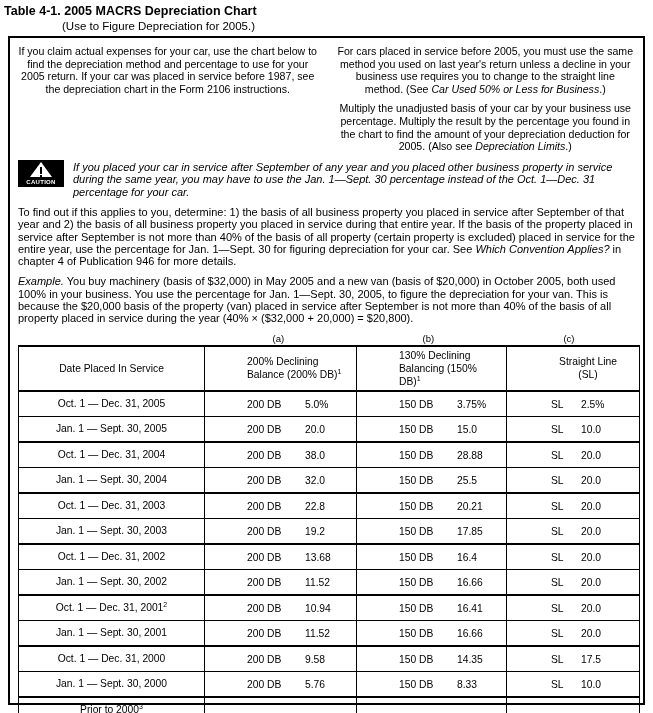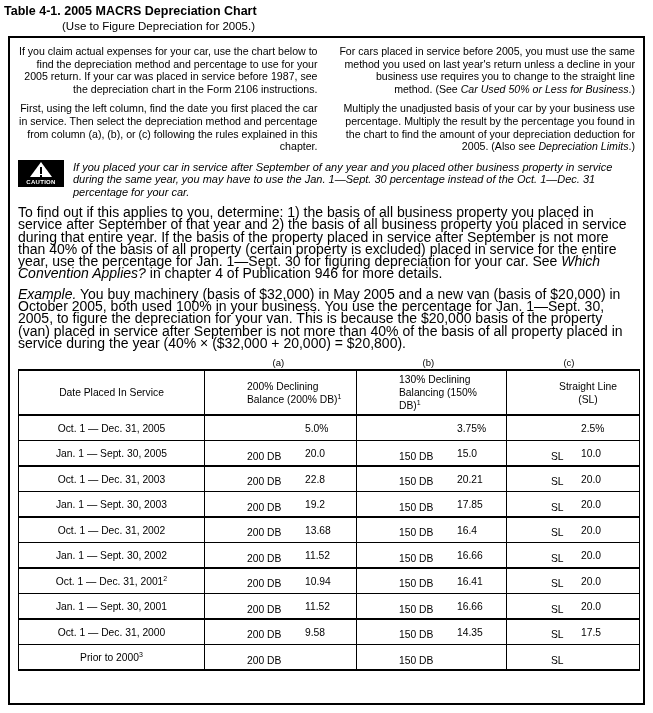--- a/index.html
+++ b/index.html
@@ -58,21 +58,21 @@
     display: flex;
     gap: 18px;
   }
   .col {
     flex: 1 1 0;
   }
   p.body {
     font-size: 10.6px;
     line-height: 12.6px;
     margin: 0 0 7px 0;
-    text-align: right;
+    text-align: center;
   }
   p.body:last-child { margin-bottom: 0; }
   .ital { font-style: italic; }
 
   
   .caution-row {
     display: flex;
     align-items: flex-start;
     margin-top: 7px;
     gap: 9px;
@@ -131,21 +131,21 @@
     line-height: 12.4px;
     font-style: italic;
     padding-top: 1px;
   }
 
   
   .mid {
     margin-top: 8px;
   }
   p.wide {
-    font-size: 14px;
+    font-size: 11px;
     line-height: 12.3px;
     margin: 0 0 8px 0;
   }
 
   
   .colgroup-letters {
     display: flex;
     margin-top: 2px;
     font-size: 9.5px;
   }
@@ -205,21 +205,20 @@
   }
   table.macrs tbody td.val {
     position: relative;
   }
   .m-lab {
     position: absolute;
     left: 42px;
     top: 50%;
     transform: translateY(-50%);
     white-space: nowrap;
-    margin-top: 28px;
   }
   .m-pct {
     position: absolute;
     left: 100px;
     top: 50%;
     transform: translateY(-50%);
     white-space: nowrap;
   }
   td.val.sl .m-lab { left: 44px; }
   td.val.sl .m-pct { left: 74px; }
@@ -246,21 +245,20 @@
       <span>2005 MACRS Depreciation Chart</span>
     </div>
     <div class="table-subtitle">(Use to Figure Depreciation for 2005.)</div>
   </div>
 
   <div class="frame">
 
     <div class="two-col">
       <div class="col">
         <p class="body">If you claim actual expenses for your car, use the chart below to find the depreciation method and percentage to use for your 2005 return. If your car was placed in service before 1987, see the depreciation chart in the Form 2106 instructions.</p>
-        <p class="body">First, using the left column, find the date you first placed the car in service. Then select the depreciation method and percentage from column (a), (b), or (c) following the rules explained in this chapter.</p>
       </div>
       <div class="col">
         <p class="body"><span>For cars placed in service before 2005, you must use the same method you used on last year's return unless a decline in your business use requires you to change to the straight line method. (See </span><span class="ital">Car Used 50% or Less for Business</span><span>.)</span></p>
         <p class="body"><span>Multiply the unadjusted basis of your car by your business use percentage. Multiply the result by the percentage you found in the chart to find the amount of your depreciation deduction for 2005. (Also see </span><span class="ital">Depreciation Limits</span><span>.)</span></p>
       </div>
     </div>
 
     <div class="caution-row">
       <span class="caution-icon">
         <span class="tri"></span>
@@ -332,20 +330,50 @@
             <td class="val">
               <span class="m-lab">150 DB</span>
               <span class="m-pct">15.0</span>
             </td>
             <td class="val sl">
               <span class="m-lab">SL</span>
               <span class="m-pct">10.0</span>
             </td>
           </tr>
           <tr>
+            <td class="date"><span>Oct. 1 — Dec. 31, 2004</span></td>
+            <td class="val">
+              <span class="m-lab">200 DB</span>
+              <span class="m-pct">38.0</span>
+            </td>
+            <td class="val">
+              <span class="m-lab">150 DB</span>
+              <span class="m-pct">28.88</span>
+            </td>
+            <td class="val sl">
+              <span class="m-lab">SL</span>
+              <span class="m-pct">20.0</span>
+            </td>
+          </tr>
+          <tr class="thick-bottom">
+            <td class="date"><span>Jan. 1 — Sept. 30, 2004</span></td>
+            <td class="val">
+              <span class="m-lab">200 DB</span>
+              <span class="m-pct">32.0</span>
+            </td>
+            <td class="val">
+              <span class="m-lab">150 DB</span>
+              <span class="m-pct">25.5</span>
+            </td>
+            <td class="val sl">
+              <span class="m-lab">SL</span>
+              <span class="m-pct">20.0</span>
+            </td>
+          </tr>
+          <tr>
             <td class="date"><span>Oct. 1 — Dec. 31, 2003</span></td>
             <td class="val">
               <span class="m-lab">200 DB</span>
               <span class="m-pct">22.8</span>
             </td>
             <td class="val">
               <span class="m-lab">150 DB</span>
               <span class="m-pct">20.21</span>
             </td>
             <td class="val sl">
@@ -436,20 +464,35 @@
             </td>
             <td class="val">
               <span class="m-lab">150 DB</span>
               <span class="m-pct">14.35</span>
             </td>
             <td class="val sl">
               <span class="m-lab">SL</span>
               <span class="m-pct">17.5</span>
             </td>
           </tr>
+          <tr class="thick-bottom">
+            <td class="date"><span>Jan. 1 — Sept. 30, 2000</span></td>
+            <td class="val">
+              <span class="m-lab">200 DB</span>
+              <span class="m-pct">5.76</span>
+            </td>
+            <td class="val">
+              <span class="m-lab">150 DB</span>
+              <span class="m-pct">8.33</span>
+            </td>
+            <td class="val sl">
+              <span class="m-lab">SL</span>
+              <span class="m-pct">10.0</span>
+            </td>
+          </tr>
           <tr>
             <td class="date"><span>Prior to 2000</span><sup>3</sup></td>
             <td class="val">
               <span class="m-lab"></span>
               <span class="m-pct"></span>
             </td>
             <td class="val">
               <span class="m-lab"></span>
               <span class="m-pct"></span>
             </td>

